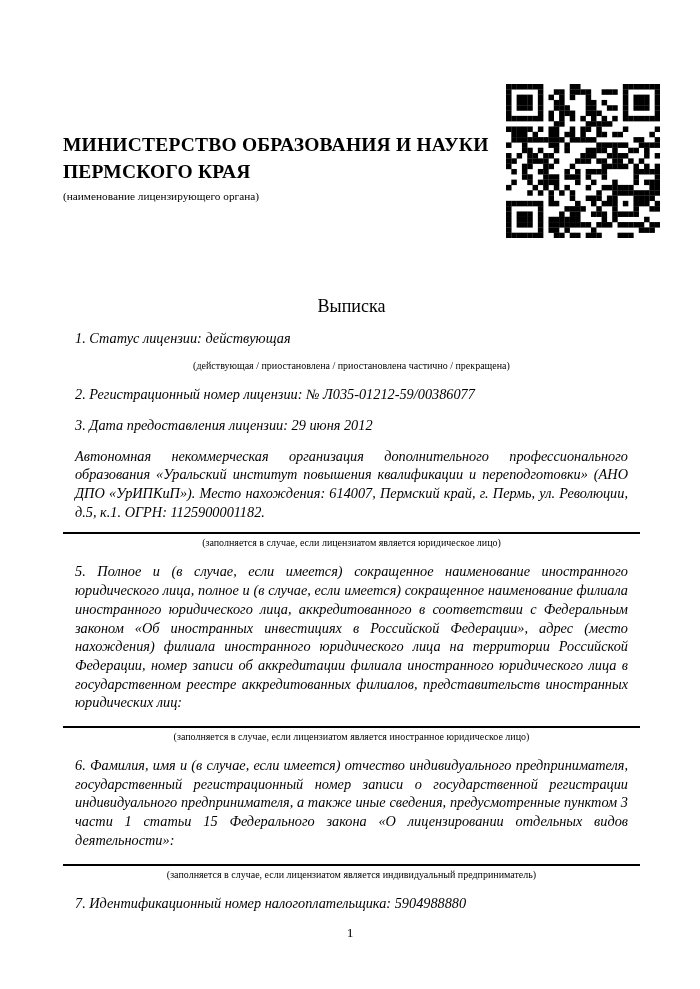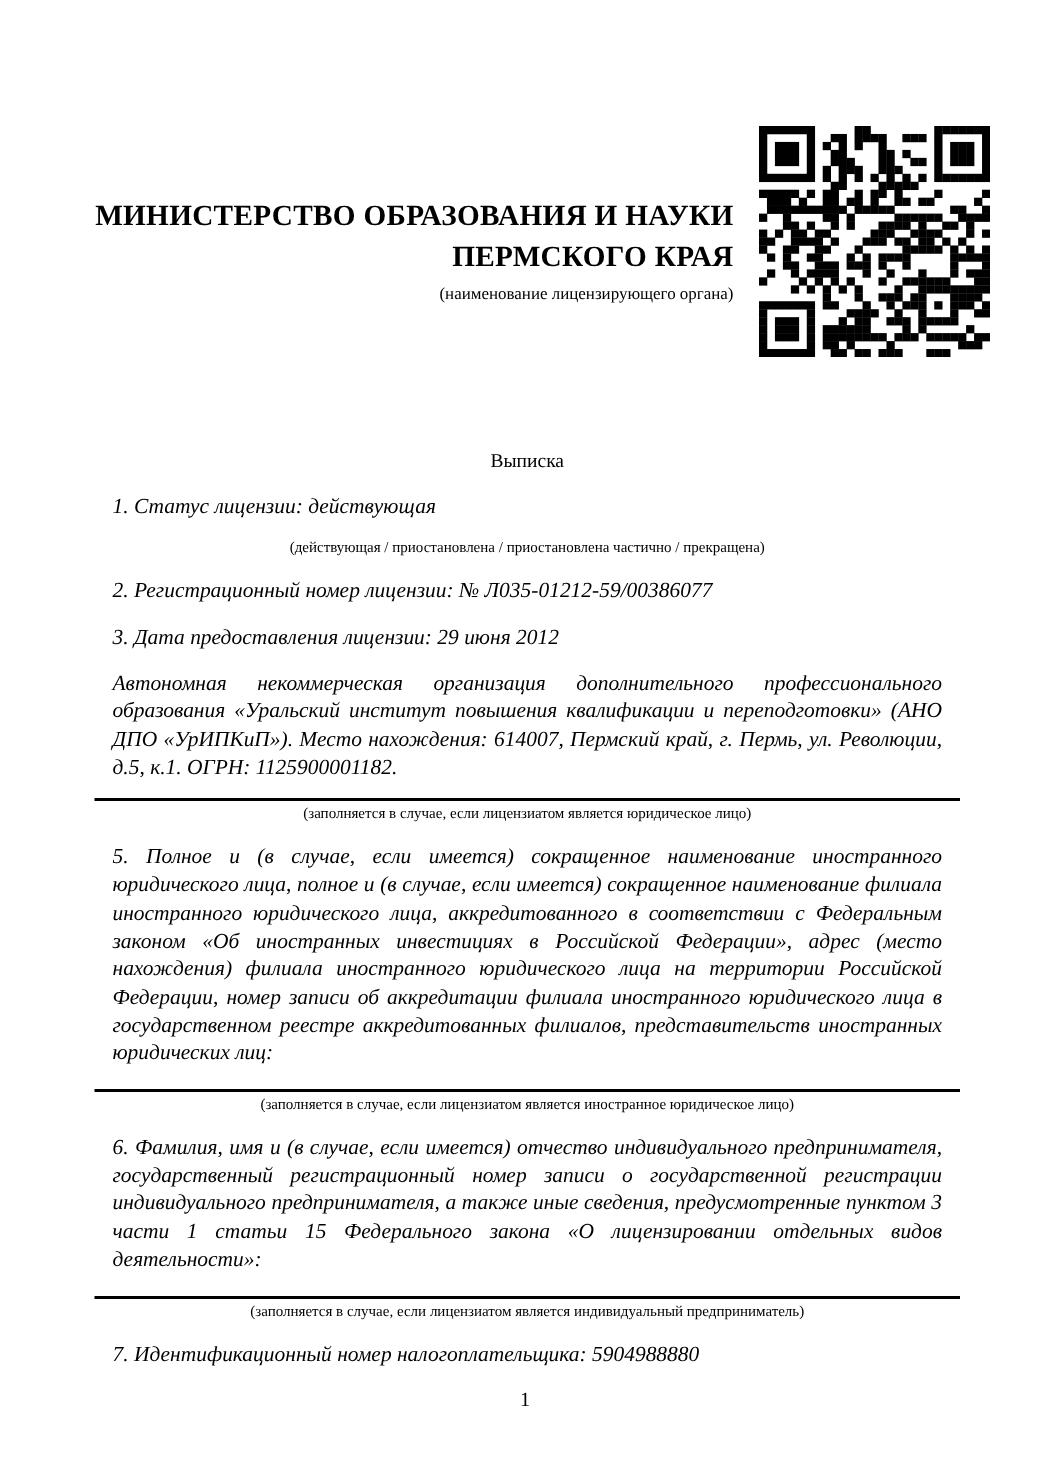--- a/index.html
+++ b/index.html
@@ -12,21 +12,21 @@
     font-family: "Liberation Serif", serif;
     overflow: hidden;
   }
 
   
   .org-block {
     position: absolute;
     left: 63px;
     top: 131px;
     width: 426px;
-    text-align: right;
+    text-align: left;
   }
   .org-name {
     font-weight: bold;
     font-size: 19.5px;
     line-height: 27px;
     letter-spacing: 0.2px;
   }
   .org-caption {
     font-size: 11.3px;
     line-height: 14px;
@@ -45,21 +45,21 @@
   .content {
     position: absolute;
     left: 63px;
     top: 297px;
     width: 577px;
     font-size: 14.3px;
     line-height: 18.7px;
   }
   .doc-title {
     text-align: center;
-    font-size: 13px;
+    font-size: 18px;
     line-height: 19.5px;
   }
   p.item { margin: 12px; font-style: italic; }
   .just { text-align: justify; }
   .field-caption {
     text-align: center;
     font-size: 10px;
     line-height: 14px;
     margin-top: 2px;
   }

